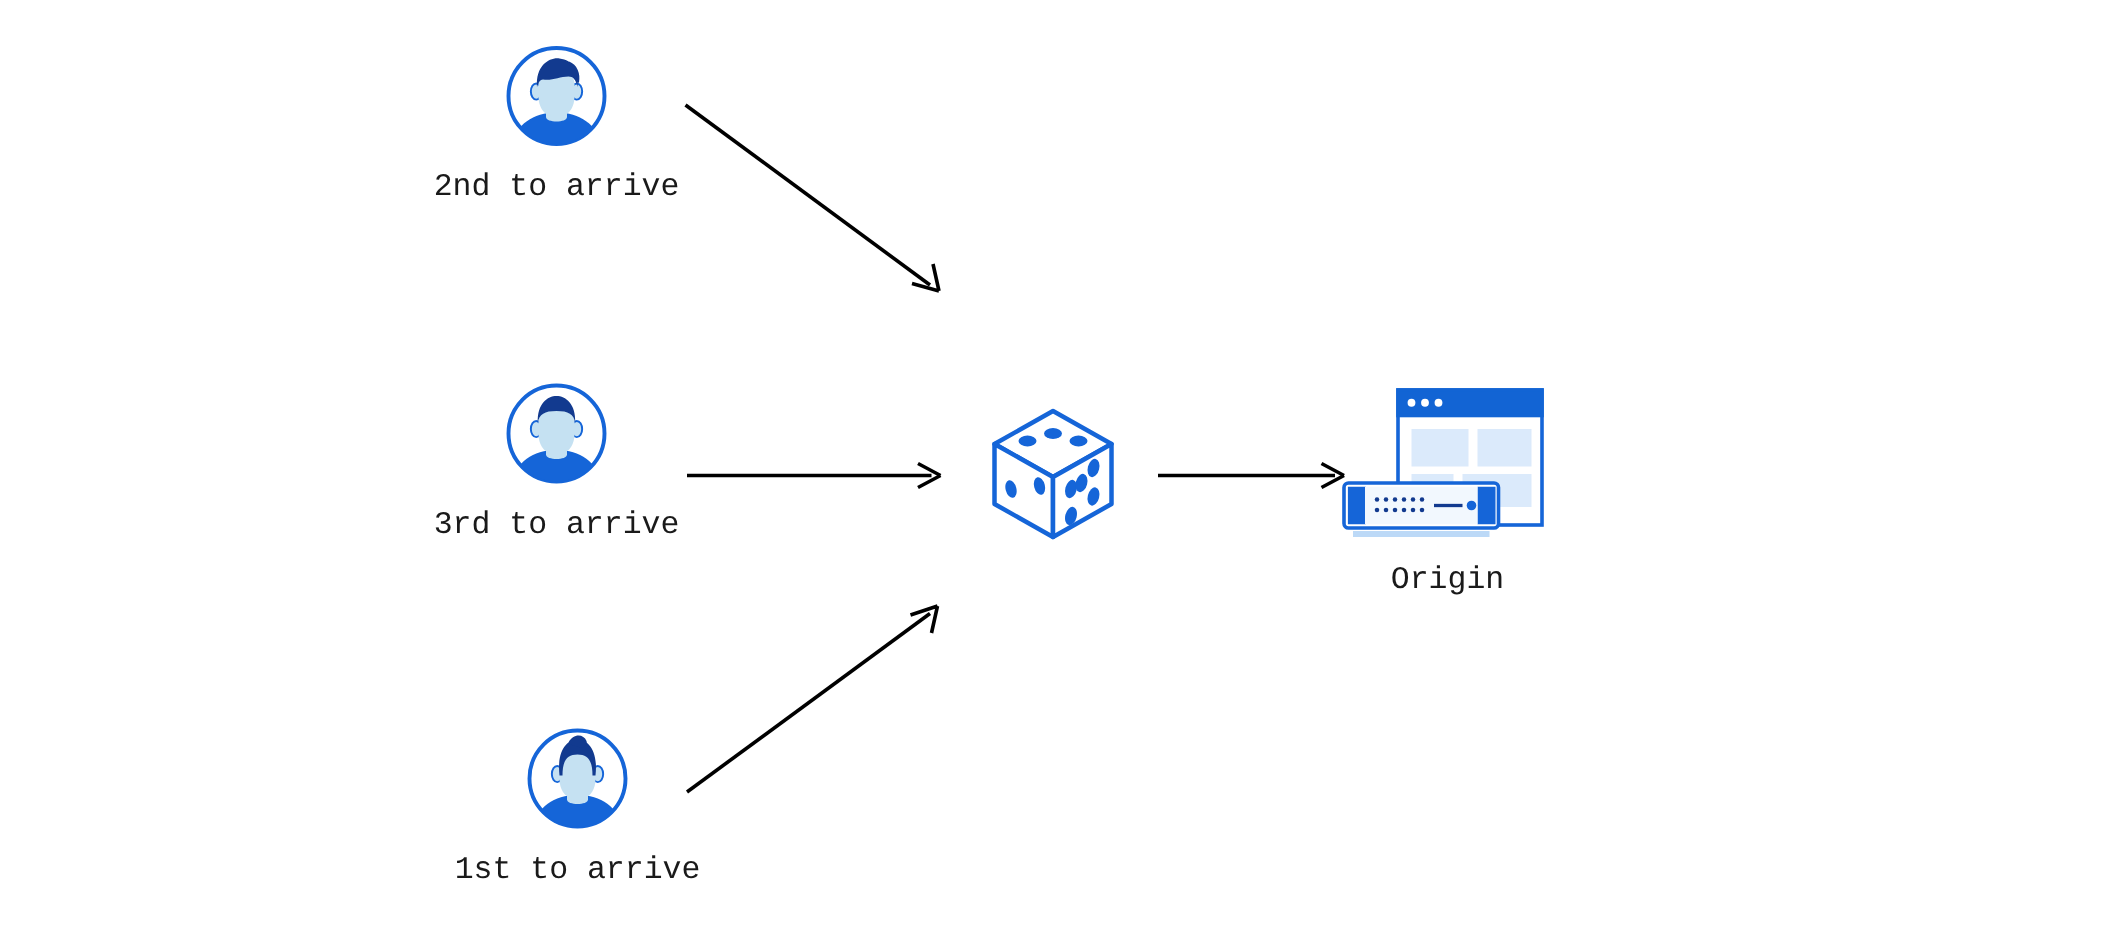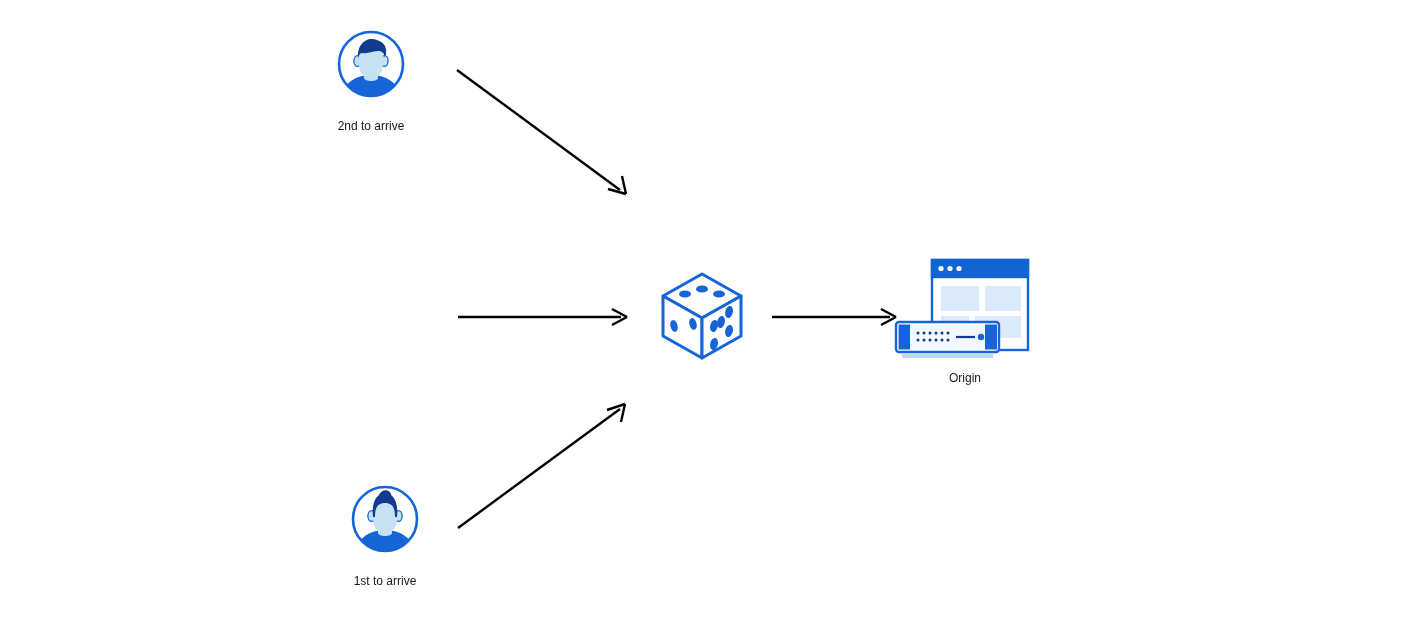--- a/index.html
+++ b/index.html
@@ -20,29 +20,29 @@
     height: 633px;
     background: #ffffff;
   }
   .node {
     position: absolute;
     display: flex;
     flex-direction: column;
     align-items: center;
   }
   .node-label {
-    font-family: Liberation Sans, sans-serif;
-    font-size: 12px;
+    font-family: Liberation Mono, monospace;
+    font-size: 21px;
     line-height: 24px;
     color: #1a1a1a;
     white-space: nowrap;
     text-align: center;
   }
   .client-label { margin-top: 14px; }
-  .origin-label { }
+  .origin-label { margin-top: 10px; }
   .icon-box { display: block; }
   svg { display: block; overflow: visible; }
   #arrow-layer {
     position: absolute;
     left: 0;
     top: 0;
     width: 1405px;
     height: 633px;
     pointer-events: none;
   }
@@ -97,20 +97,43 @@
           <path d="M 24 28 C 24 16 48 16 48 28 L 48 36 C 48 46 42 50 36 50 C 30 50 24 46 24 36 Z" fill="#c5e1f2"></path>
 
           <path d="M 23 30 C 22 15 32 10 38 11 C 47 12 51 19 50 30 C 49 25 47 23 44 23 C 38 23 33 26 27 25 C 25 25 24 27 23 30 Z" fill="#123a8f"></path>
           <path d="M 44 14 C 49 16 51 21 50 27" fill="none" stroke="#123a8f" stroke-width="2"></path>
         </g>
       </svg>
     </div>
     <div class="node-label client-label">2nd to arrive</div>
   </div>
 
+  <div class="node" style="left:311px; top:253px; width:120px;">
+    <div class="icon-box">
+      <svg width="72" height="72" viewBox="0 0 72 72">
+        <defs>
+          <clipPath id="clipAv2">
+              <circle cx="36" cy="36" r="32"></circle>
+            </clipPath>
+        </defs>
+        <circle cx="36" cy="36" r="32" fill="#ffffff" stroke="#1565d8" stroke-width="2.6"></circle>
+        <g clip-path="url(#clipAv2)">
+          <path d="M 36 47 C 16 47 5 60 3 78 L 69 78 C 67 60 56 47 36 47 Z" fill="#1565d8"></path>
+          <path d="M 29 40 L 29 50 C 29 54 43 54 43 50 L 43 40 Z" fill="#c5e1f2"></path>
+          <path d="M 29 44 C 32 49 40 49 43 44" fill="none" stroke="#1565d8" stroke-width="1.5"></path>
+          <ellipse cx="22.5" cy="33" rx="3.6" ry="5.4" fill="#c5e1f2" stroke="#1565d8" stroke-width="1.3"></ellipse>
+          <ellipse cx="49.5" cy="33" rx="3.6" ry="5.4" fill="#c5e1f2" stroke="#1565d8" stroke-width="1.3"></ellipse>
+          <path d="M 24 28 C 24 16 48 16 48 28 L 48 36 C 48 46 42 50 36 50 C 30 50 24 46 24 36 Z" fill="#c5e1f2"></path>
+
+          <path d="M 23.5 29 C 23 16 30 11 36 11 C 42 11 49 16 48.5 29 C 47.5 23 44 21 36 21 C 28 21 24.5 23 23.5 29 Z" fill="#123a8f"></path>
+        </g>
+      </svg>
+    </div>
+    <div class="node-label client-label">3rd to arrive</div>
+  </div>
 
   <div class="node" style="left:325px; top:483px; width:120px;">
     <div class="icon-box">
       <svg width="72" height="72" viewBox="0 0 72 72">
         <defs>
           <clipPath id="clipAv3">
               <circle cx="36" cy="36" r="32"></circle>
             </clipPath>
         </defs>
         <circle cx="36" cy="36" r="32" fill="#ffffff" stroke="#1565d8" stroke-width="2.6"></circle>

